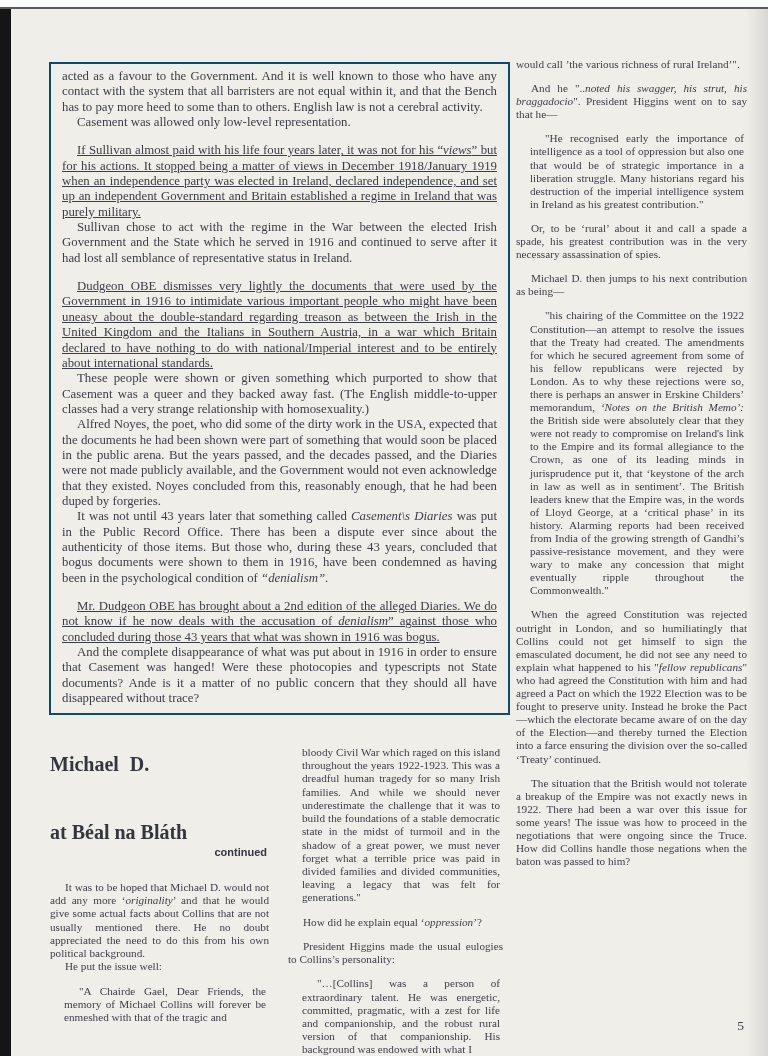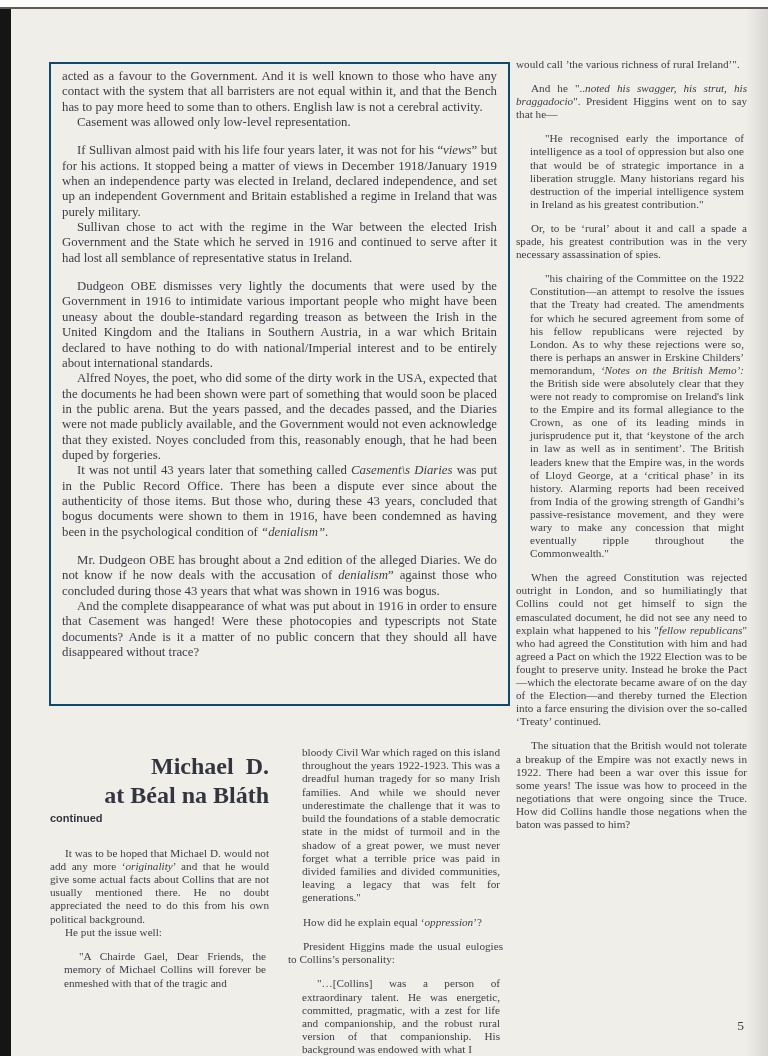--- a/index.html
+++ b/index.html
@@ -32,32 +32,32 @@
   }
   .col-left-bottom {
     position:absolute; left:50px; top:752px; width:219px;
     font-size:11.2px; line-height:1.18; text-align:justify;
   }
   .col-mid-bottom {
     position:absolute; left:288px; top:714px; width:215px;
     font-size:11.2px; line-height:1.18; text-align:justify;margin-top:32px;
   }
   .para.indent { text-indent:15px; }
-  .boxed .para.gap { margin-top:13px; }
+  .boxed .para.gap { margin-top:13px;text-decoration:underline; }
   .para.gap { margin-top:11px; }
   .para.quote { margin-left:14px; margin-right:3px; }
   .heading {
-    font-weight:bold; font-size:24px; line-height:1.2;
-    text-align:right; color:#34363f;
+    font-weight:bold; font-size:20px; line-height:1.2;
+    text-align:left; color:#34363f;
   }
   .heading .t1 { word-spacing:6px; display:block; }
-  .heading .t2 { display:block; }
+  .heading .t2 { display:block;margin-top:44px; }
   .continued {
     font-family:"Liberation Sans", sans-serif;
-    font-weight:bold; font-size:11px; text-align:left;
+    font-weight:bold; font-size:11px; text-align:right;
     margin:2px 2px 22px 0; color:#34363f;
   }
   .page-num {
     position:absolute; left:704px; top:1018px; width:40px;
     font-size:13.5px; text-align:right;
   }
 </style>
 </head>
 <body>
 
@@ -65,31 +65,33 @@
   <div class="scan-top"></div>
   <div class="scan-left"></div>
   <div class="scan-right"></div>
 
   <div class="boxed">
       <p class="para plain"><span>acted as a favour to the Government.  And it is well known to those who have any contact with the system that all barristers are not equal within it, and that the Bench has to pay more heed to some than to others.  English law is not a cerebral activity.</span></p>
       <p class="para indent"><span>Casement was allowed only low-level representation.</span></p>
       <p class="para indent gap"><span>If Sullivan almost paid with his life four years later, it was not for his “</span><i>views</i><span>” but for his actions.  It stopped being a matter of views in December 1918/January 1919 when an independence party was elected in Ireland, declared independence, and set up an independent Government and Britain established a regime in Ireland that was purely military.</span></p>
       <p class="para indent"><span>Sullivan chose to act with the regime in the War between the elected Irish Government and the State which he served in 1916 and continued to serve after it had lost all semblance of representative status in Ireland.</span></p>
       <p class="para indent gap"><span>Dudgeon OBE dismisses very lightly the documents that were used by the Government in 1916 to intimidate various important people who might have been uneasy about the double-standard regarding treason as between the Irish in the United Kingdom and the Italians in Southern Austria, in a war which Britain declared to have nothing to do with national/Imperial interest and to be entirely about international standards.</span></p>
+      <p class="para indent"><span>These people were shown or given something which purported to show that Casement was a queer and they backed away fast.  (The English middle-to-upper classes had a very strange relationship with homosexuality.)</span></p>
       <p class="para indent"><span>Alfred Noyes, the poet, who did some of the dirty work in the USA, expected that the documents he had been shown were part of something that would soon be placed in the public arena.  But the years passed, and the decades passed, and the Diaries were not made publicly available, and the Government would not even acknowledge that they existed.  Noyes concluded from this, reasonably enough, that he had been duped by forgeries.</span></p>
       <p class="para indent"><span>It was not until 43 years later that something called </span><i>Casement\s Diaries</i><span> was put in the Public Record Office.  There has been a dispute ever since about the authenticity of those items.  But those who, during these 43 years, concluded that bogus documents were shown to them in 1916, have been condemned as having been in the psychological condition of </span><i>“denialism”</i><span>.</span></p>
       <p class="para indent gap"><span>Mr. Dudgeon OBE has brought about a 2nd edition of the alleged Diaries.  We do not know if he now deals with the accusation of </span><i>denialism</i><span>” against those who concluded during those 43 years that what was shown in 1916 was bogus.</span></p>
       <p class="para indent"><span>And the complete disappearance of what was put about in 1916 in order to ensure that Casement was hanged! Were these photocopies and typescripts not State documents? Ande is it a matter of no public concern that they should all have disappeared without trace?</span></p>
     </div>
 
   <div class="col-right">
       <p class="para plain"><span>would call ’the various richness of rural Ireland’".</span></p>
       <p class="para indent gap"><span>And he "..</span><i>noted his swagger, his strut, his braggadocio</i><span>".  President Higgins went on to say that he—</span></p>
       <p class="para quote indent gap"><span>"He recognised early the importance of intelligence as a tool of oppression but also one that would be of strategic importance in a liberation struggle. Many historians regard his destruction of the imperial intelligence system in Ireland as his greatest contribution."</span></p>
       <p class="para indent gap"><span>Or, to be ‘rural’ about it and call a spade a spade, his greatest contribution was in the very necessary assassination of spies.</span></p>
+      <p class="para indent gap"><span>Michael D. then jumps to his next contribution as being—</span></p>
       <p class="para quote indent gap"><span>"his chairing of the Committee on the 1922 Constitution—an attempt to resolve the issues that the Treaty had created. The amendments for which he secured agreement from some of his fellow republicans were rejected by London.  As to why these rejections were so, there is perhaps an answer in Erskine Childers’ memorandum, </span><i>‘Notes on the British Memo’:</i><span>  the British side were absolutely clear that they were not ready to compromise on Ireland's link to the Empire and its formal allegiance to the Crown, as one of its leading minds in jurisprudence put it, that ‘keystone of the arch in law as well as in sentiment’.  The British leaders knew that the Empire was, in the words of Lloyd George, at a ‘critical phase’ in its history. Alarming reports had been received from India of the growing strength of Gandhi’s passive-resistance movement, and they were wary to make any concession that might eventually ripple throughout the Commonwealth."</span></p>
       <p class="para indent gap"><span>When the agreed Constitution was rejected outright in London, and so humiliatingly that Collins could not get himself to sign the emasculated document, he did not see any need to explain what happened to his "</span><i>fellow republicans</i><span>" who had agreed the Constitution with him and had agreed a Pact  on which the 1922 Election was to be fought to preserve unity. Instead he broke the Pact—which the electorate became aware of on the day of the Election—and thereby turned the Election into a farce ensuring the division over the so-called ‘Treaty’ continued.</span></p>
       <p class="para indent gap"><span>The situation that the British would not tolerate a breakup of the Empire was not exactly news in 1922. There had been a war  over this issue for some years! The issue was how to proceed in the negotiations that were ongoing since the Truce. How did Collins handle those negations when the baton was passed to him?</span></p>
     </div>
 
   <div class="col-left-bottom">
     <div class="heading">
       <span class="t1">Michael  D.</span>
       <span class="t2">at Béal na Bláth</span>
     </div>

